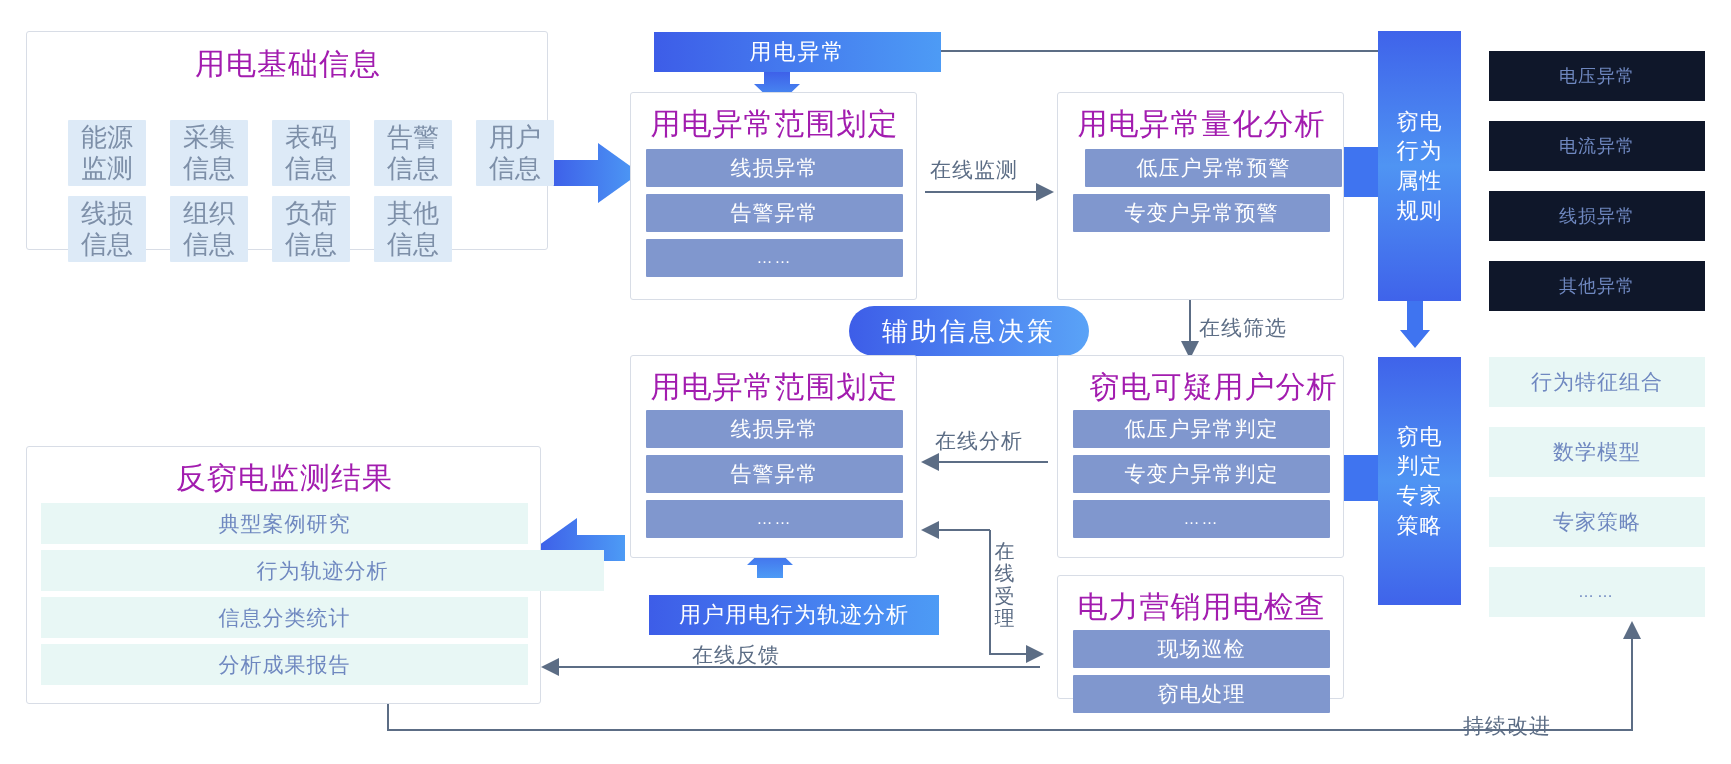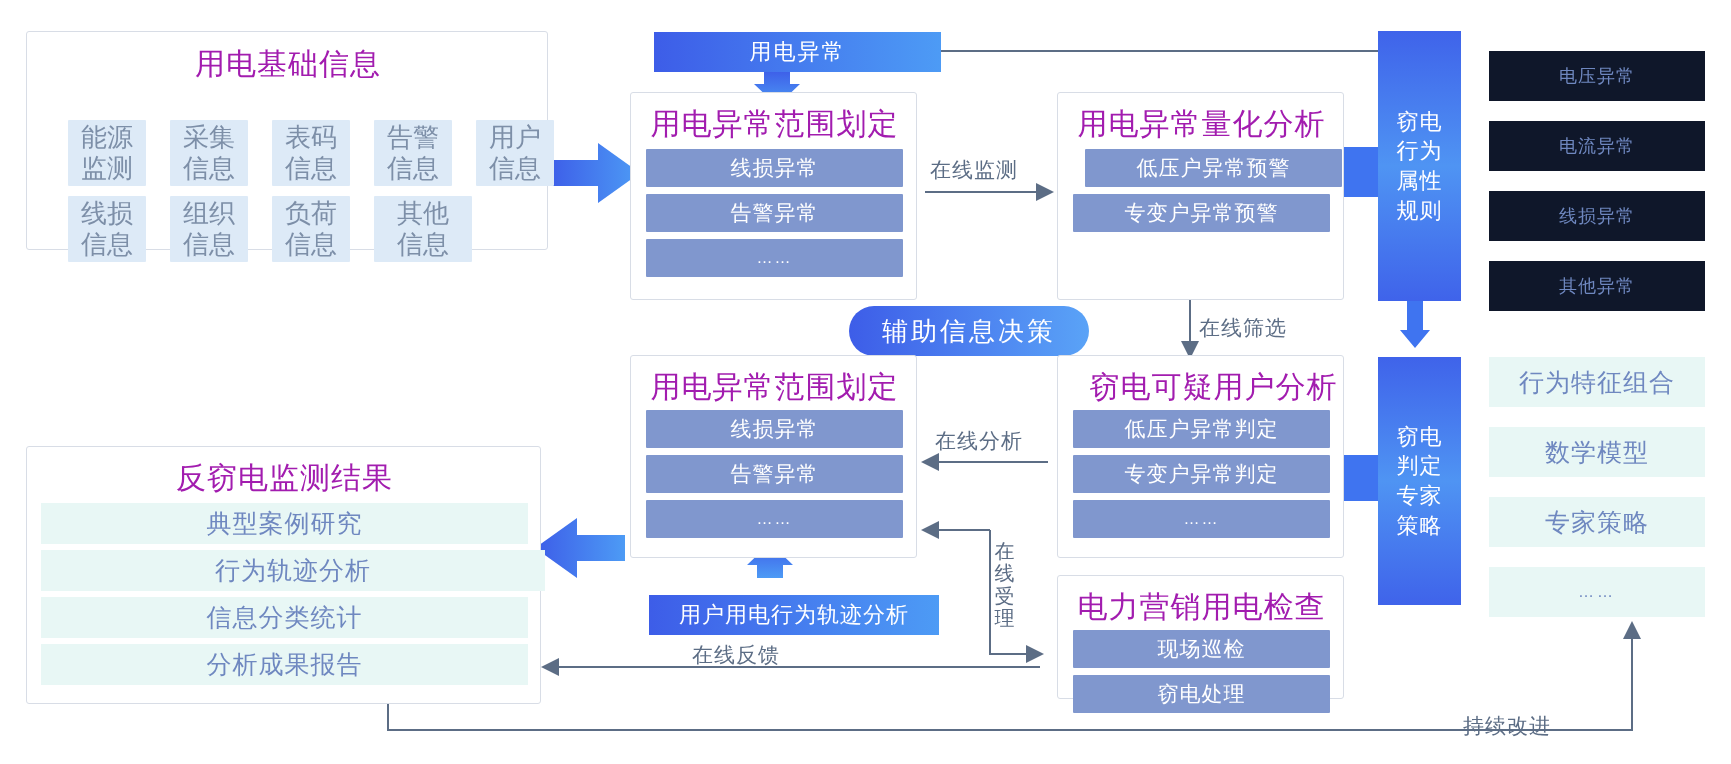--- a/index.html
+++ b/index.html
@@ -55,21 +55,21 @@
     justify-content:center;
     letter-spacing:1px;
     border-radius:1px;
   }
   .bar-blue.dots{letter-spacing:2px;font-size:16px;}
 
   
   .row-mint{
     background:#e8f7f5;
     color:#6f88c0;
-    font-size:25px;
+    font-size:21px;
     display:flex;
     align-items:center;
     justify-content:center;
     letter-spacing:1px;
   }
   .row-lilac{
     background:#0f172a;
     color:#6f88c0;
     font-size:18px;
     display:flex;
@@ -221,21 +221,21 @@
 信息</div>
     <div class="chip-pale abs" style="left:449px;top:88px;width:78px;height:66px;">用户
 信息</div>
 
     <div class="chip-pale abs" style="left:41px;top:164px;width:78px;height:66px;">线损
 信息</div>
     <div class="chip-pale abs" style="left:143px;top:164px;width:78px;height:66px;">组织
 信息</div>
     <div class="chip-pale abs" style="left:245px;top:164px;width:78px;height:66px;">负荷
 信息</div>
-    <div class="chip-pale abs" style="left:347px;top:164px;width:98px;height:66px;">其他
+    <div class="chip-pale abs" style="left:347px;top:164px;width:78px;height:66px;">其他
 信息</div>
   </div>
 
   <div class="abs banner" style="left:630px;top:32px;width:287px;height:40px;">用电异常</div>
 
   <div class="abs panel" style="left:630px;top:92px;width:287px;height:208px;">
     <div class="panel-title abs" style="left:0;top:14px;width:287px;">用电异常范围划定</div>
     <div class="bar-blue abs" style="left:15px;top:56px;width:257px;height:38px;">线损异常</div>
     <div class="bar-blue abs" style="left:15px;top:101px;width:257px;height:38px;">告警异常</div>
     <div class="bar-blue dots abs" style="left:15px;top:146px;width:257px;height:38px;">……</div>
@@ -265,21 +265,21 @@
 
   <div class="abs panel" style="left:1057px;top:575px;width:287px;height:124px;">
     <div class="panel-title abs" style="left:0;top:14px;width:287px;">电力营销用电检查</div>
     <div class="bar-blue abs" style="left:15px;top:54px;width:257px;height:38px;">现场巡检</div>
     <div class="bar-blue abs" style="left:15px;top:99px;width:257px;height:38px;">窃电处理</div>
   </div>
 
   <div class="abs panel" style="left:26px;top:446px;width:515px;height:258px;">
     <div class="panel-title abs" style="left:0;top:14px;width:515px;">反窃电监测结果</div>
     <div class="row-mint abs" style="left:14px;top:56px;width:487px;height:41px;">典型案例研究</div>
-    <div class="row-mint abs" style="left:14px;top:103px;width:504px;height:41px;">行为轨迹分析</div>
+    <div class="row-mint abs" style="left:14px;top:103px;width:563px;height:41px;">行为轨迹分析</div>
     <div class="row-mint abs" style="left:14px;top:150px;width:487px;height:41px;">信息分类统计</div>
     <div class="row-mint abs" style="left:14px;top:197px;width:487px;height:41px;">分析成果报告</div>
   </div>
 
   <div class="abs banner" style="left:625px;top:595px;width:290px;height:40px;font-size:22px;letter-spacing:1px;">用户用电行为轨迹分析</div>
 
   <div class="abs vbanner" style="left:1378px;top:31px;width:83px;height:270px;">窃电
 行为
 属性
 规则</div>

